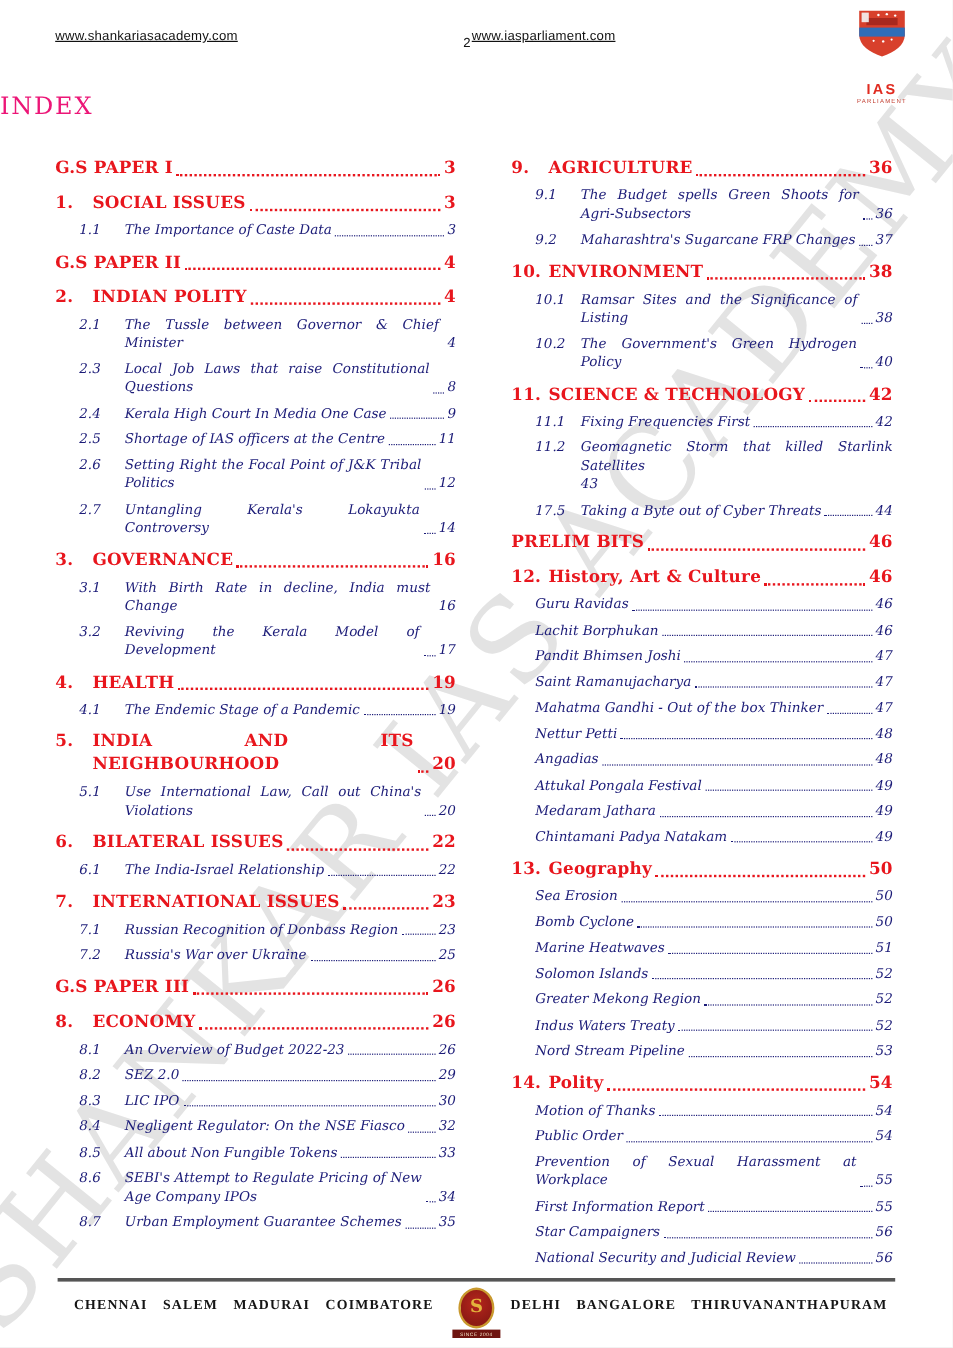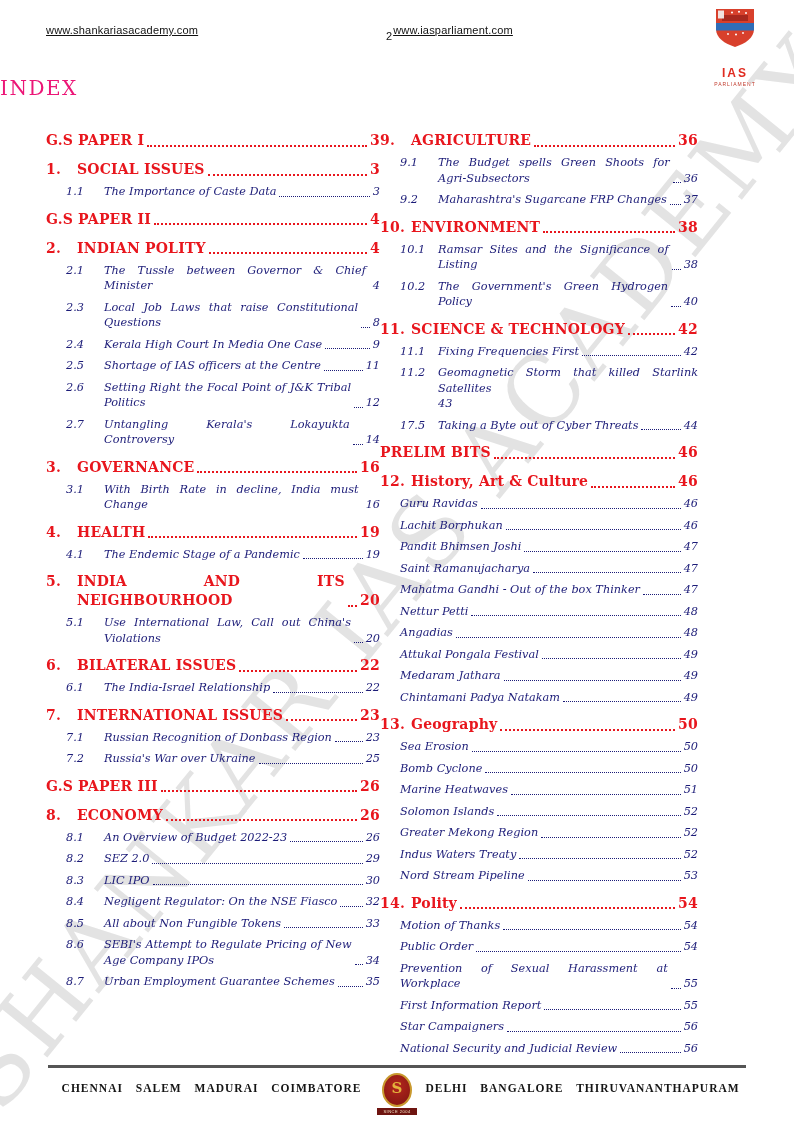--- a/index.html
+++ b/index.html
@@ -30,21 +30,21 @@
   .hdr-logo .parl{font-size:5px;color:#c0392b;letter-spacing:1px;}
   
   .title{
     position:absolute;top:76px;left:0;width:100%;text-align:left;z-index:2;
     font-family:"DejaVu Serif",serif;font-weight:normal;
     font-size:20px;letter-spacing:1.5px;color:#ec1677;
   }
   
   .toc{
     position:absolute;top:131px;left:46px;z-index:1;
-    display:flex;
+    display:flex;gap:46px;
   }
   .toc-col-left{width:334px;}
   .toc-col-right{width:318px;}
   .toc-row{display:flex;align-items:flex-start;}
   .part,.section{
     font-family:"DejaVu Serif",serif;font-weight:bold;color:#e8161d;
     font-size:14px;line-height:19px;letter-spacing:.2px;
     margin:10px 0 5px 0;
   }
   .toc-row:first-child{margin-top:0;}
@@ -191,20 +191,26 @@
           <span class="label">GOVERNANCE</span>
           <span class="leader"></span>
           <span class="page-num">16</span>
         </div>
         <div class="toc-row sub">
           <span class="num">3.1</span>
           <span class="label">With Birth Rate in decline, India must Change</span>
           <span class="spacer"></span>
           <span class="page-num">16</span>
         </div>
+        <div class="toc-row sub">
+          <span class="num">3.2</span>
+          <span class="label">Reviving the Kerala Model of Development</span>
+          <span class="leader"></span>
+          <span class="page-num">17</span>
+        </div>
         <div class="toc-row section">
           <span class="num">4.</span>
           <span class="label">HEALTH</span>
           <span class="leader"></span>
           <span class="page-num">19</span>
         </div>
         <div class="toc-row sub">
           <span class="num">4.1</span>
           <span class="label">The Endemic Stage of a Pandemic</span>
           <span class="leader"></span>

